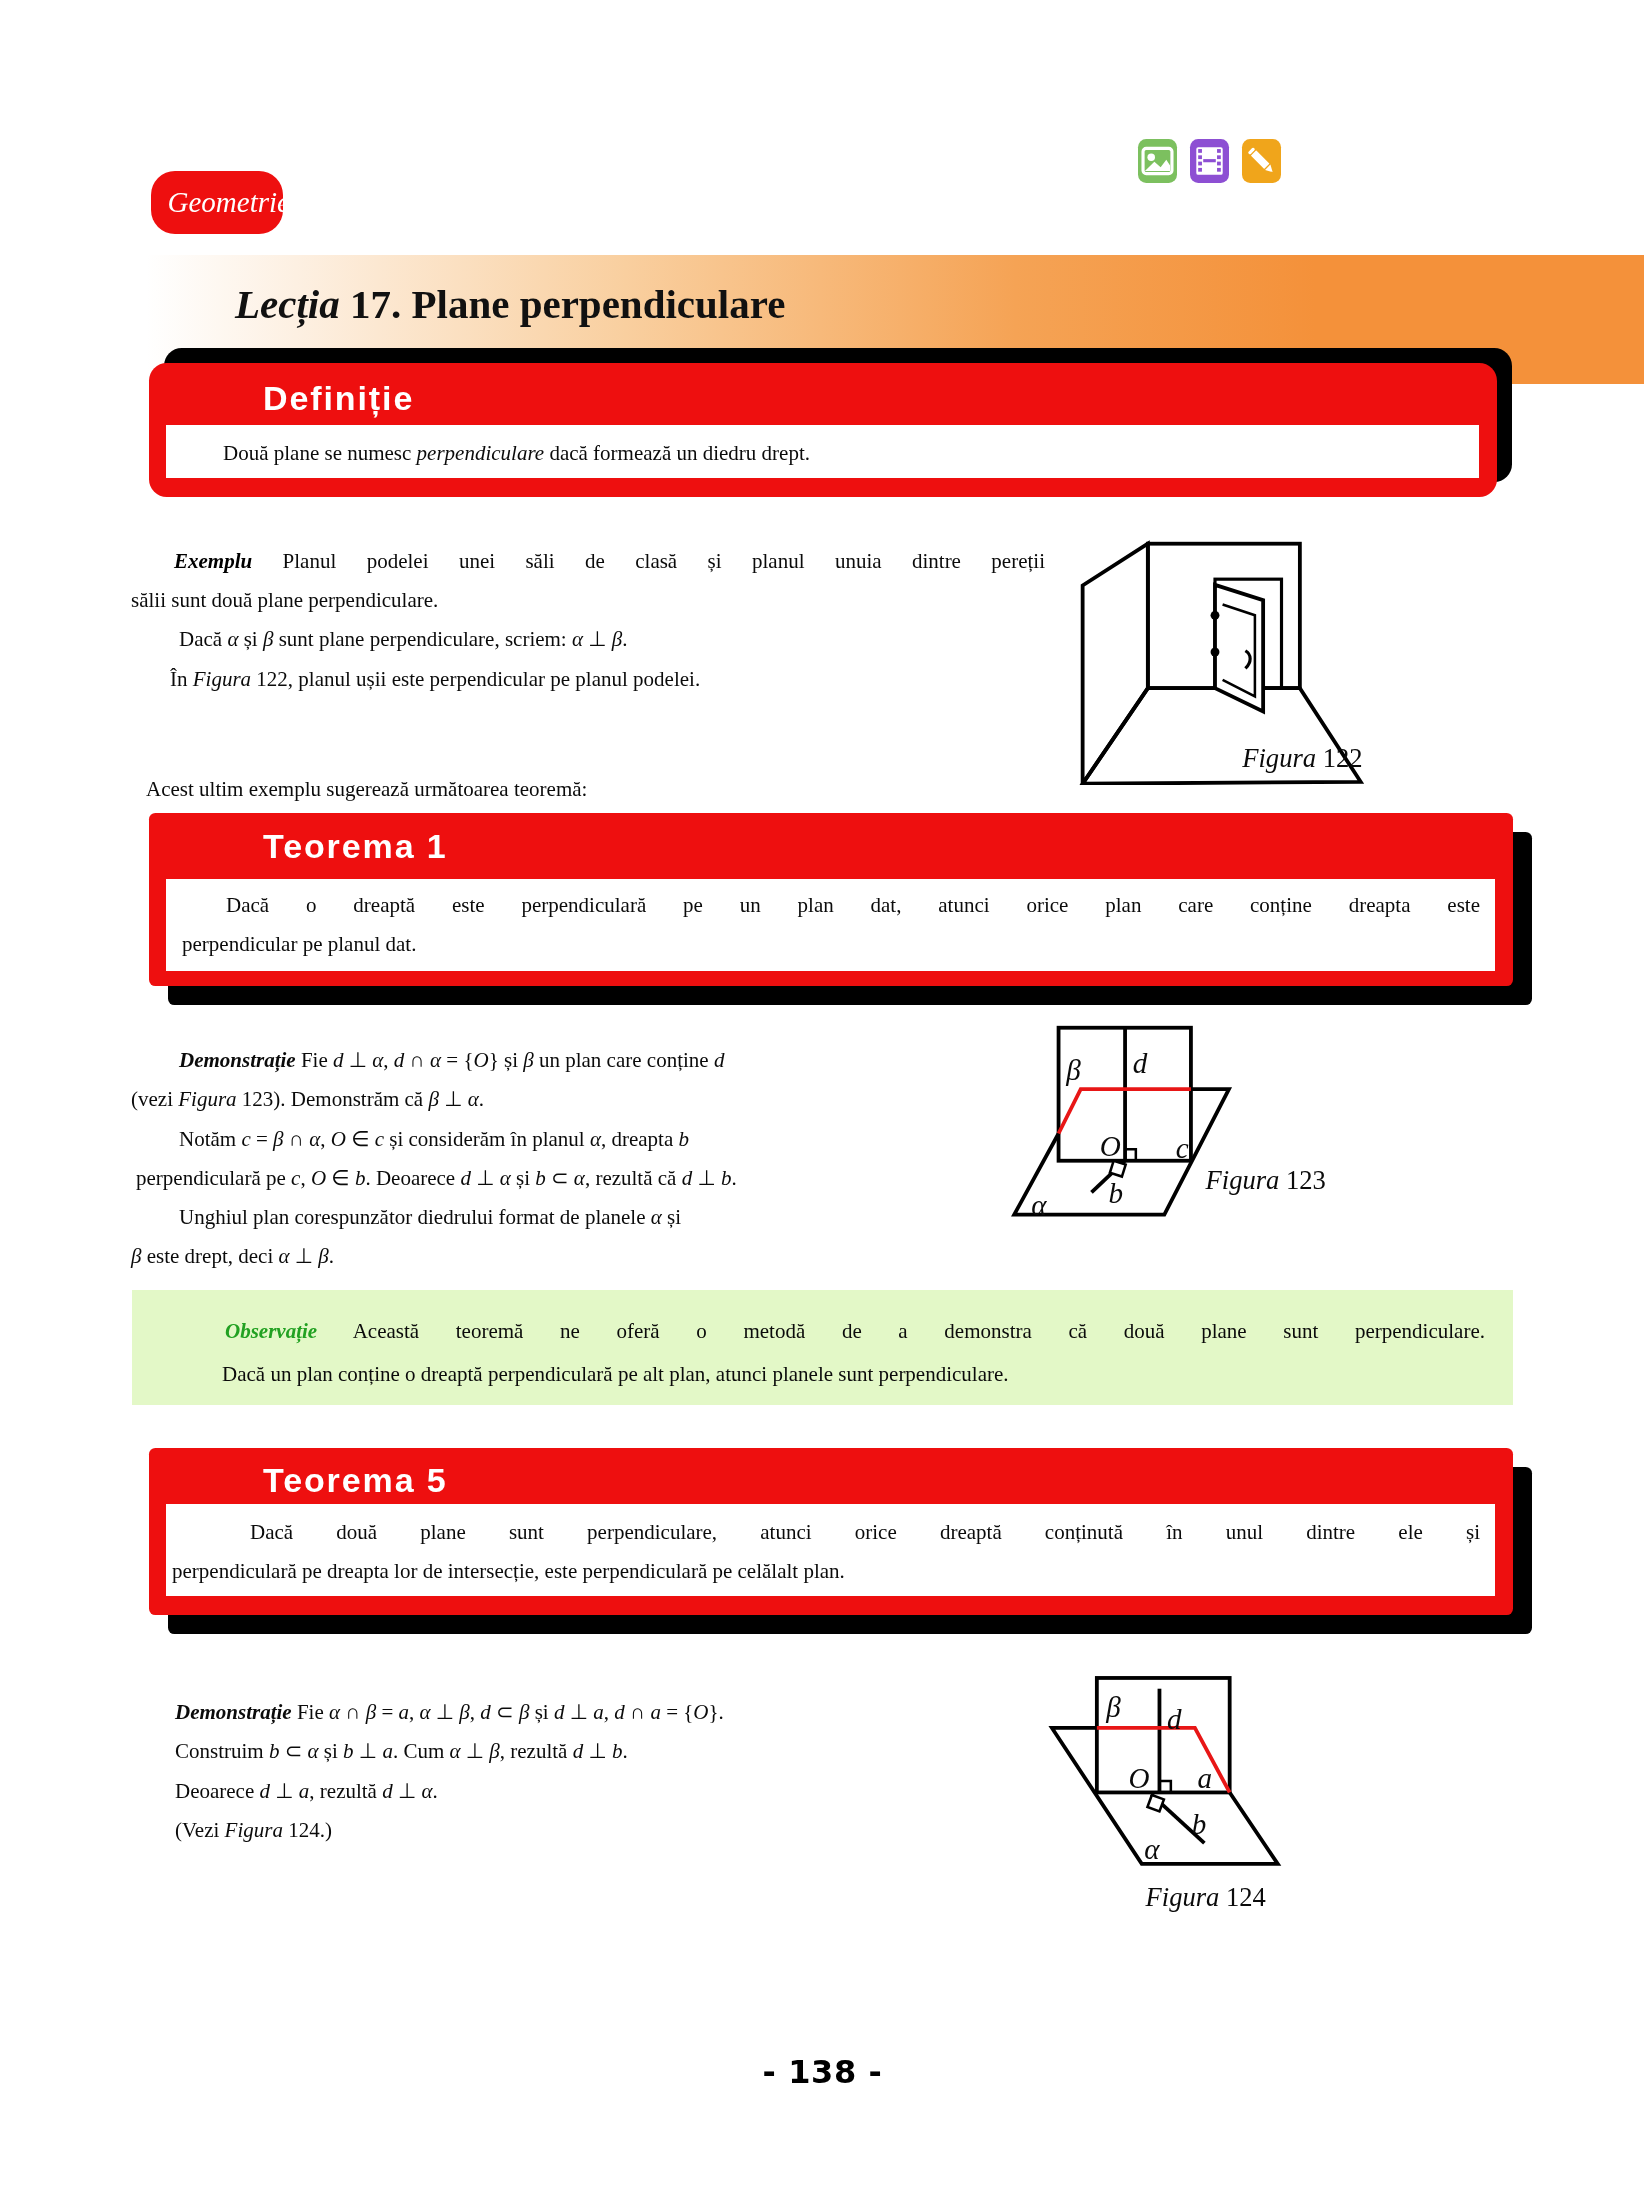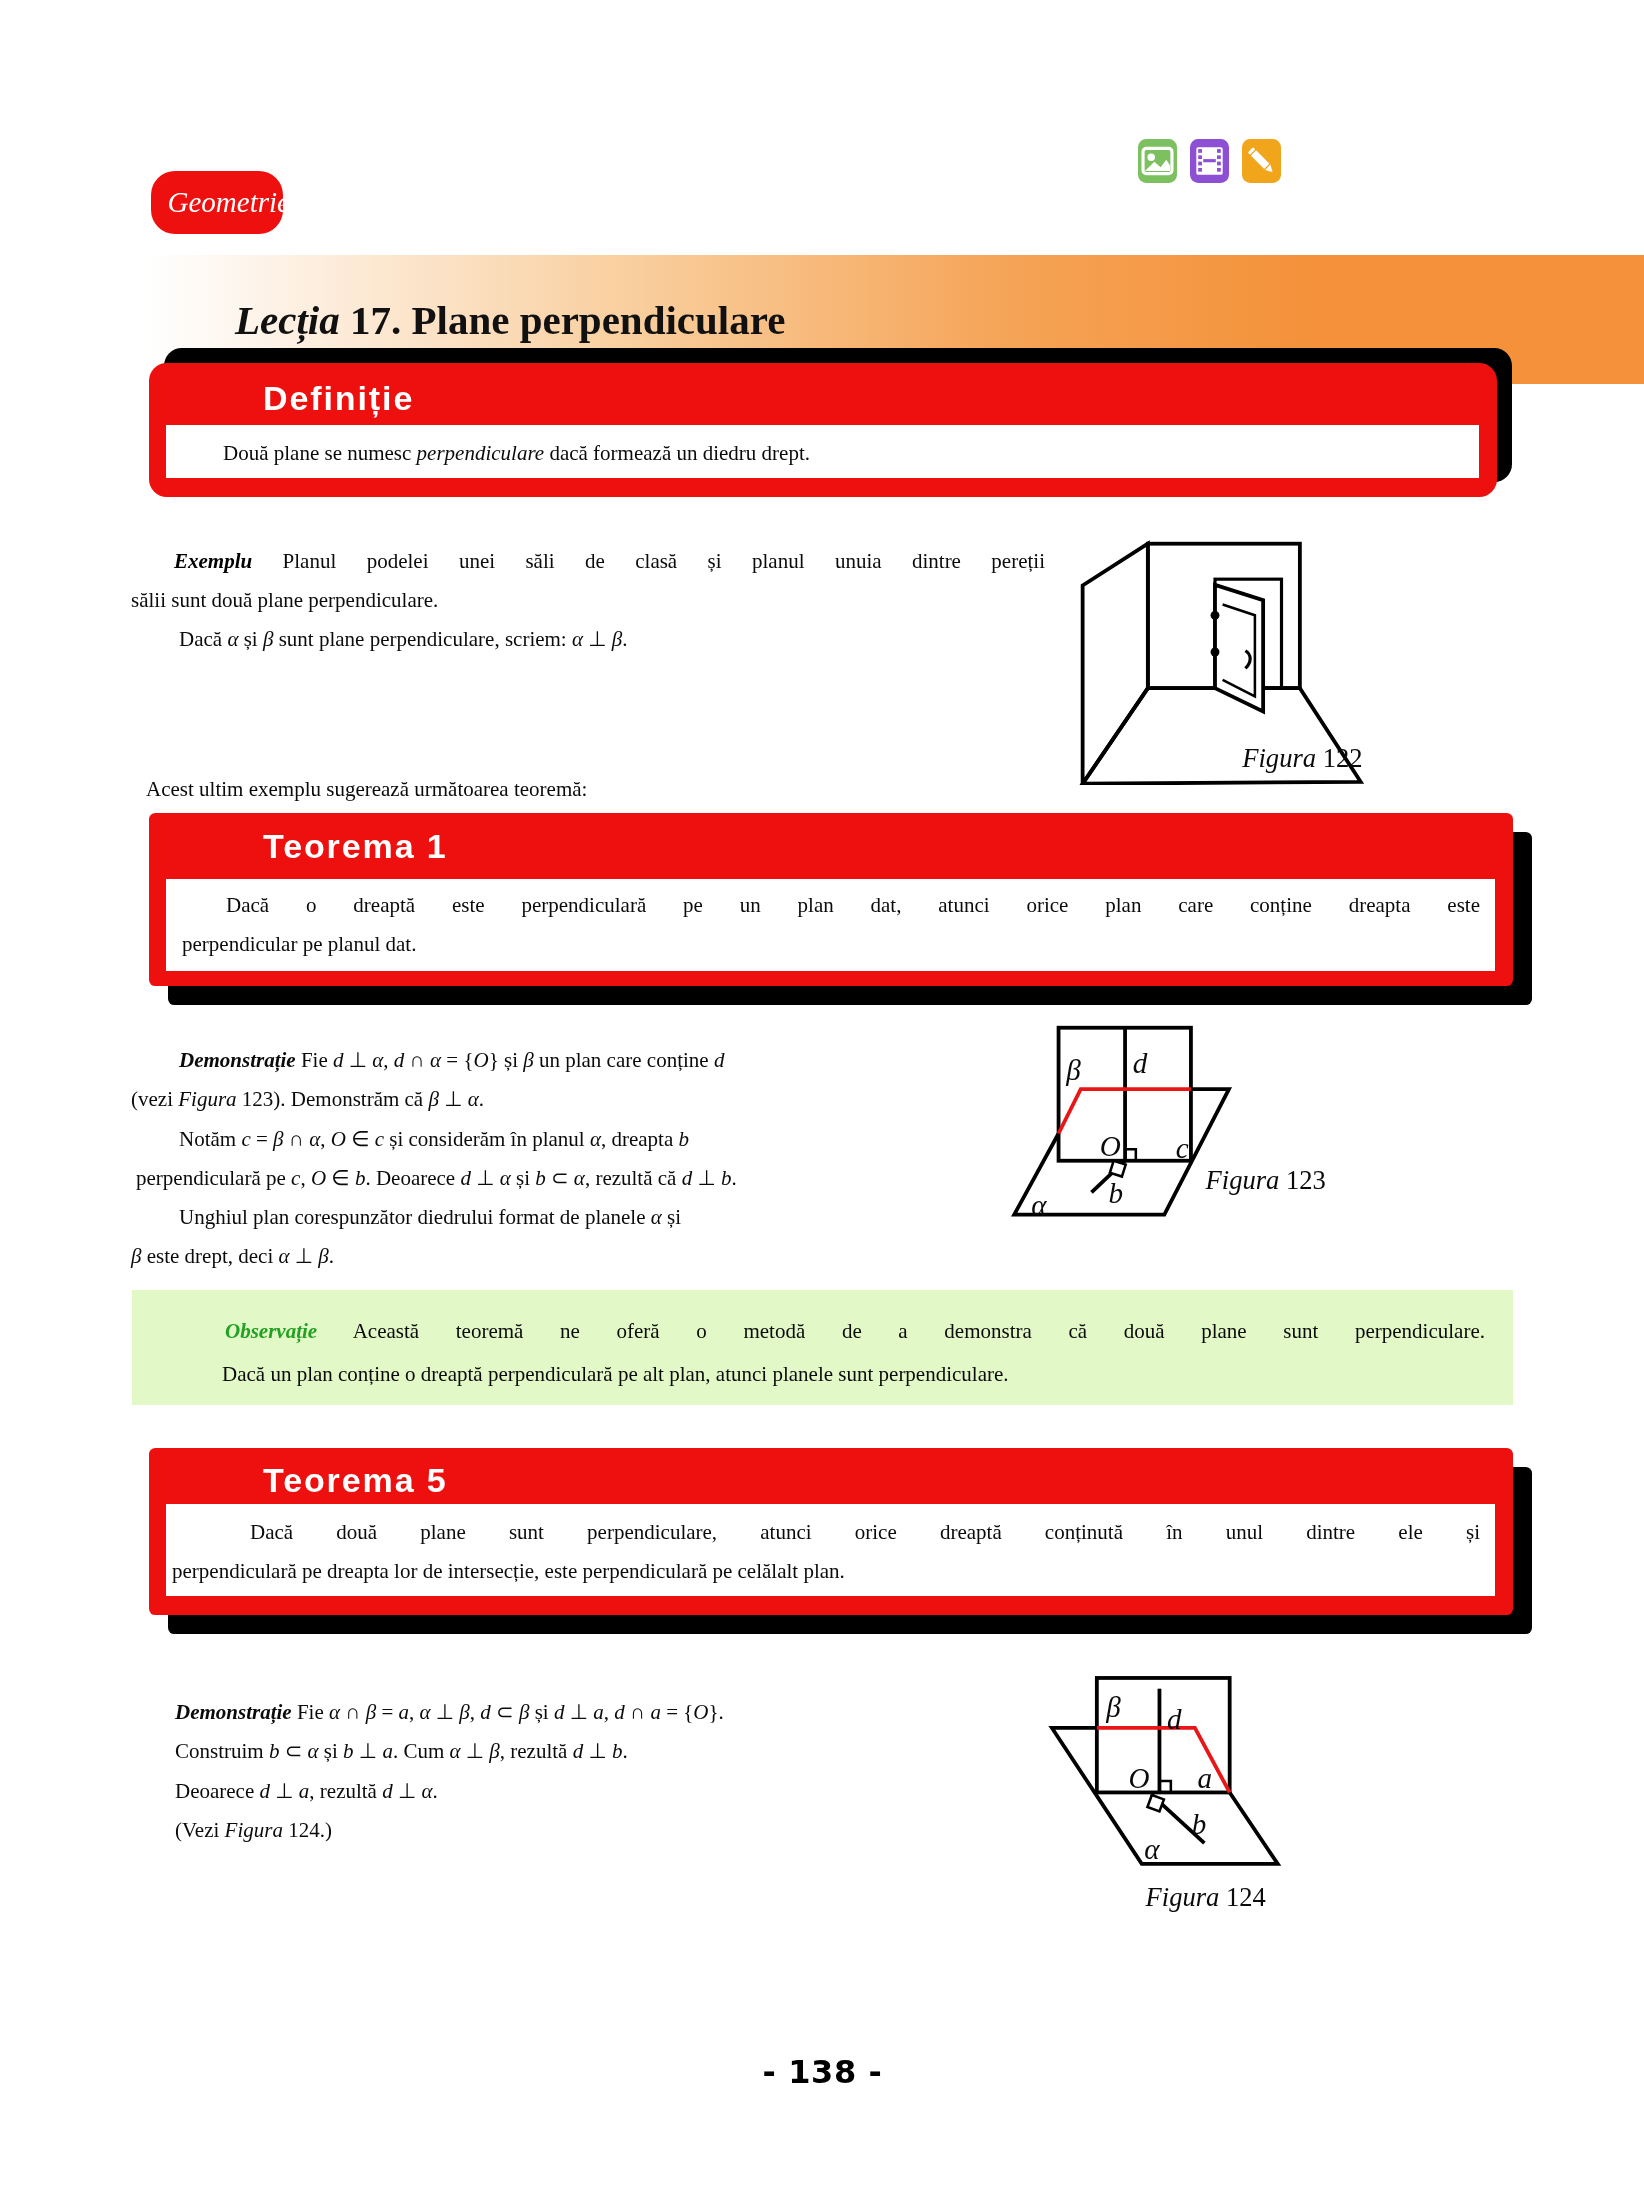--- a/index.html
+++ b/index.html
@@ -5,21 +5,21 @@
   html,body{margin:0;padding:0;background:#fff;}
   #page{position:relative;width:1644px;height:2205px;background:#fff;overflow:hidden;
         font-family:"Liberation Serif", serif;}
   .abs{position:absolute;}
   
   #subject-label{left:151px;top:171px;width:132px;height:63px;background:#ee0f0f;
     color:#fff;font:italic 29px/63px "Liberation Serif", serif;padding-left:16.5px;box-sizing:border-box;border-radius:24px;}
   .hicon{top:139px;width:39px;height:44px;border-radius:8.2px;}
   #banner{left:146px;top:255px;width:1499px;height:129px;
     background:linear-gradient(90deg,#ffffff 0%,#fdf0e2 10%,#f9cf9f 32%,#f5a355 58%,#f4913a 78%,#f4913a 100%);}
-  #lesson-title{left:235px;top:296px;font-size:41px;color:#111;white-space:nowrap;}
+  #lesson-title{left:235px;top:280px;font-size:41px;color:#111;white-space:nowrap;}
   #lesson-title .pfx{font-style:italic;font-weight:bold;}
   #lesson-title .num{font-weight:bold;}
   #lesson-title .ttl{font-weight:bold;}
   
   .redbox{background:#ee0f0f;}
   #def-box{left:149px;top:363px;width:1348px;height:134px;border-radius:17.7px;box-shadow:15px -15px 0 0 #000;}
   #def-white{left:166px;top:425px;width:1313px;height:53px;background:#fff;}
   #t1-box{left:149px;top:813px;width:1364px;height:173px;border-radius:6.3px;box-shadow:19px 19px 0 0 #000;}
   #t1-white{left:166px;top:879px;width:1329px;height:92px;background:#fff;}
   #t2-box{left:149px;top:1448px;width:1364px;height:167px;border-radius:6.3px;box-shadow:19px 19px 0 0 #000;}
@@ -90,20 +90,21 @@
   </div>
 
   <div id="def-box" class="abs redbox"></div>
   <div class="abs box-title" style="left:263px;top:379px;">Definiție</div>
   <div id="def-white" class="abs"></div>
   <div class="line" style="left:223px;top:434px;"><span class="seg">Două plane se numesc </span><span class="seg i">perpendiculare</span><span class="seg"> dacă formează un diedru drept.</span></div>
 
   <div class="line just" style="left:130px;top:542px;width:915px;text-indent:44px;"><span class="seg bi red">Exemplu</span><span class="seg">   Planul podelei unei săli de clasă și planul unuia dintre pereții</span></div>
   <div class="line" style="left:179px;top:620px;"><span class="seg">Dacă </span><span class="seg i">α</span><span class="seg"> și </span><span class="seg i">β</span><span class="seg"> sunt plane perpendiculare, scriem: </span><span class="seg i">α</span><span class="seg"> ⊥ </span><span class="seg i">β</span><span class="seg">.</span></div>
   <div class="line" style="left:131px;top:581px;"><span class="seg">sălii sunt două plane perpendiculare.</span></div>
+  <div class="line" style="left:170px;top:660px;"><span class="seg">În </span><span class="seg i">Figura</span><span class="seg"> 122, planul ușii este perpendicular pe planul podelei.</span></div>
 
   <svg class="abs" style="left:1063px;top:519px;" width="380" height="266" viewBox="0 0 600 420">
     <g fill="none" stroke="#000" stroke-width="6" stroke-linejoin="miter">
       <polygon points="134,39 31,105 31,418 134,267"></polygon>
       <polygon points="134,267 374,267 470,415 31,418"></polygon>
       <rect x="134" y="39" width="240" height="228"></rect>
       <rect x="240" y="95" width="105" height="172" stroke-width="5"></rect>
       <polygon points="240,104 316,128 316,304 240,267" fill="#fff" stroke-width="6"></polygon>
       <polyline points="252,135 303,152 303,280 252,254" stroke-width="4"></polyline>
       <path d="M288 208 c10 6 10 18 0 28" stroke-width="5"></path>

